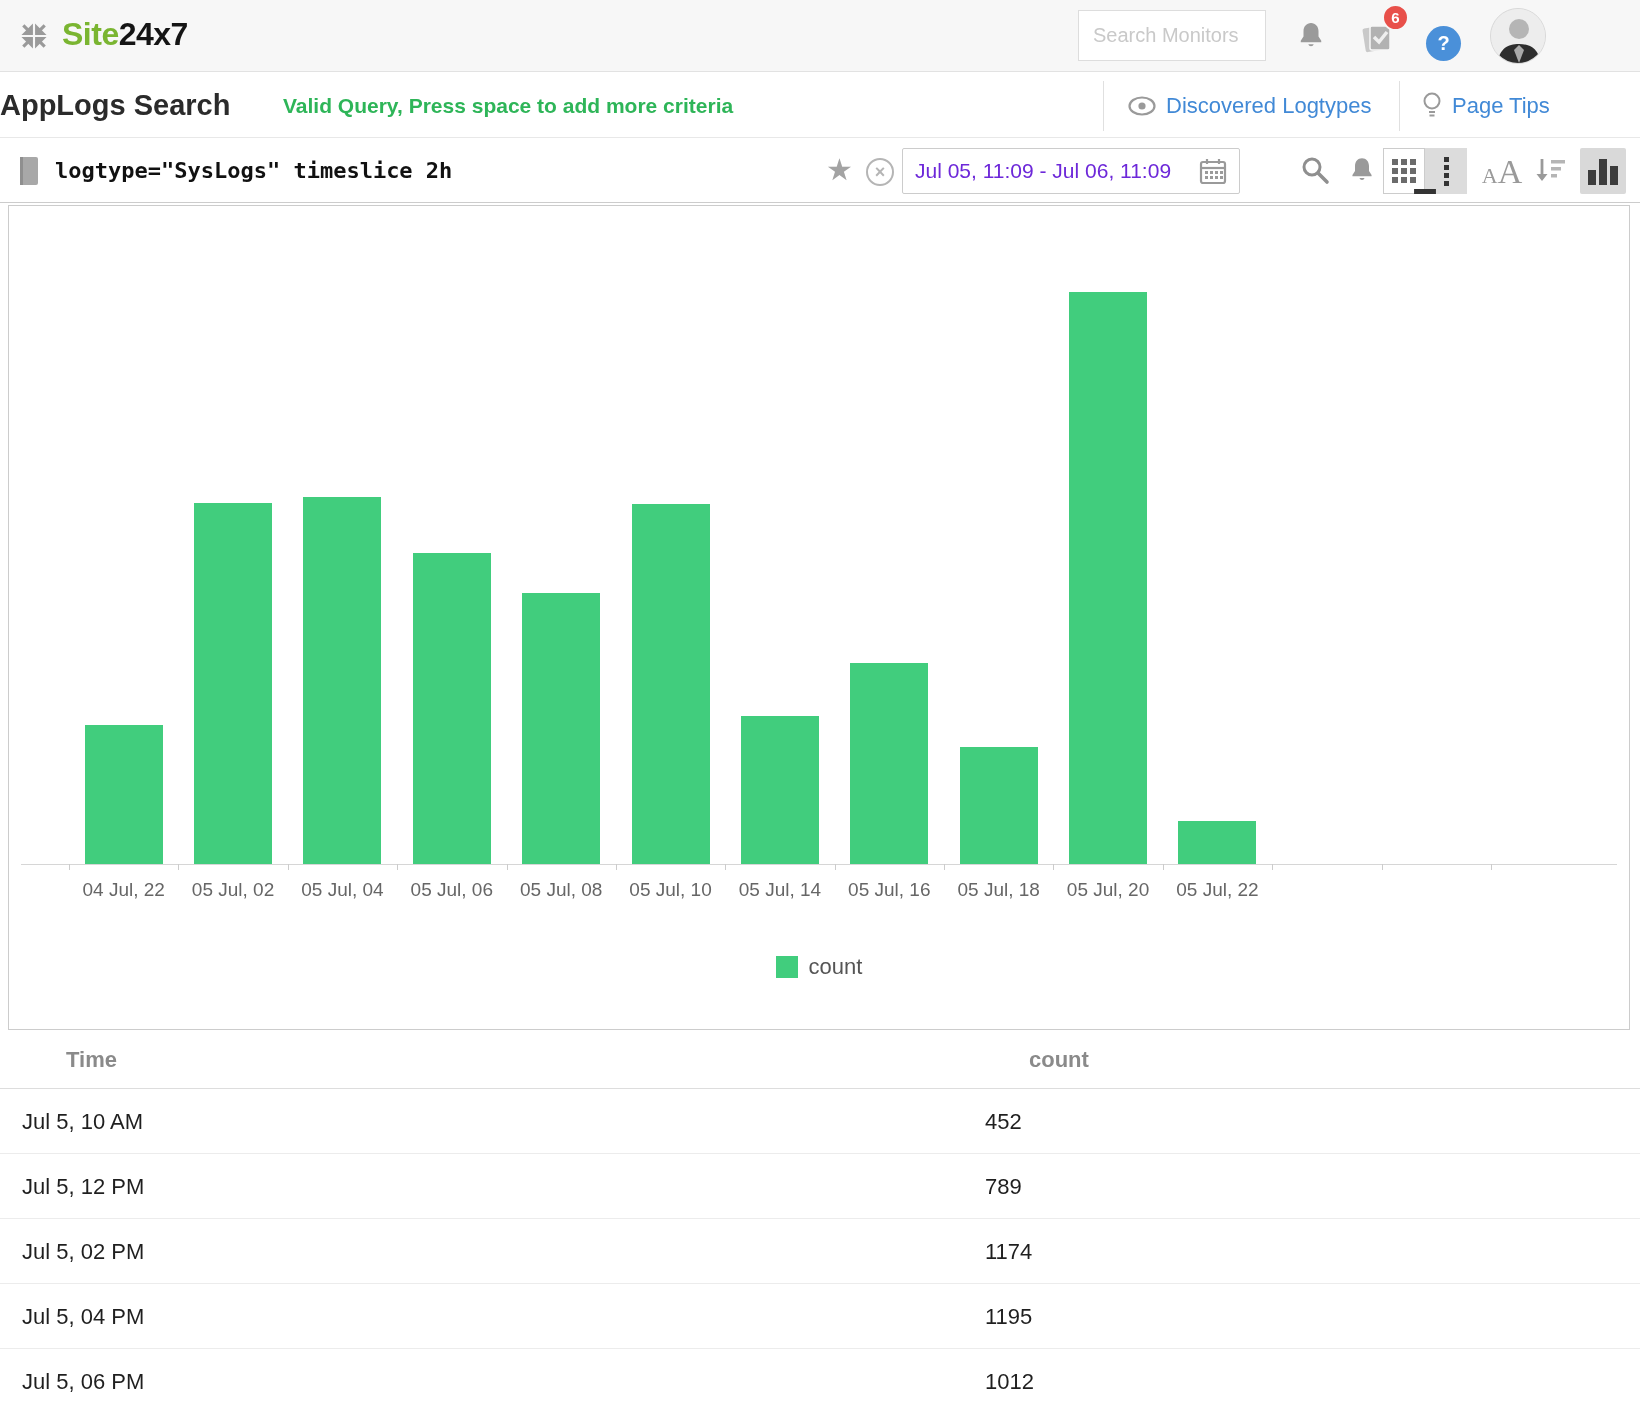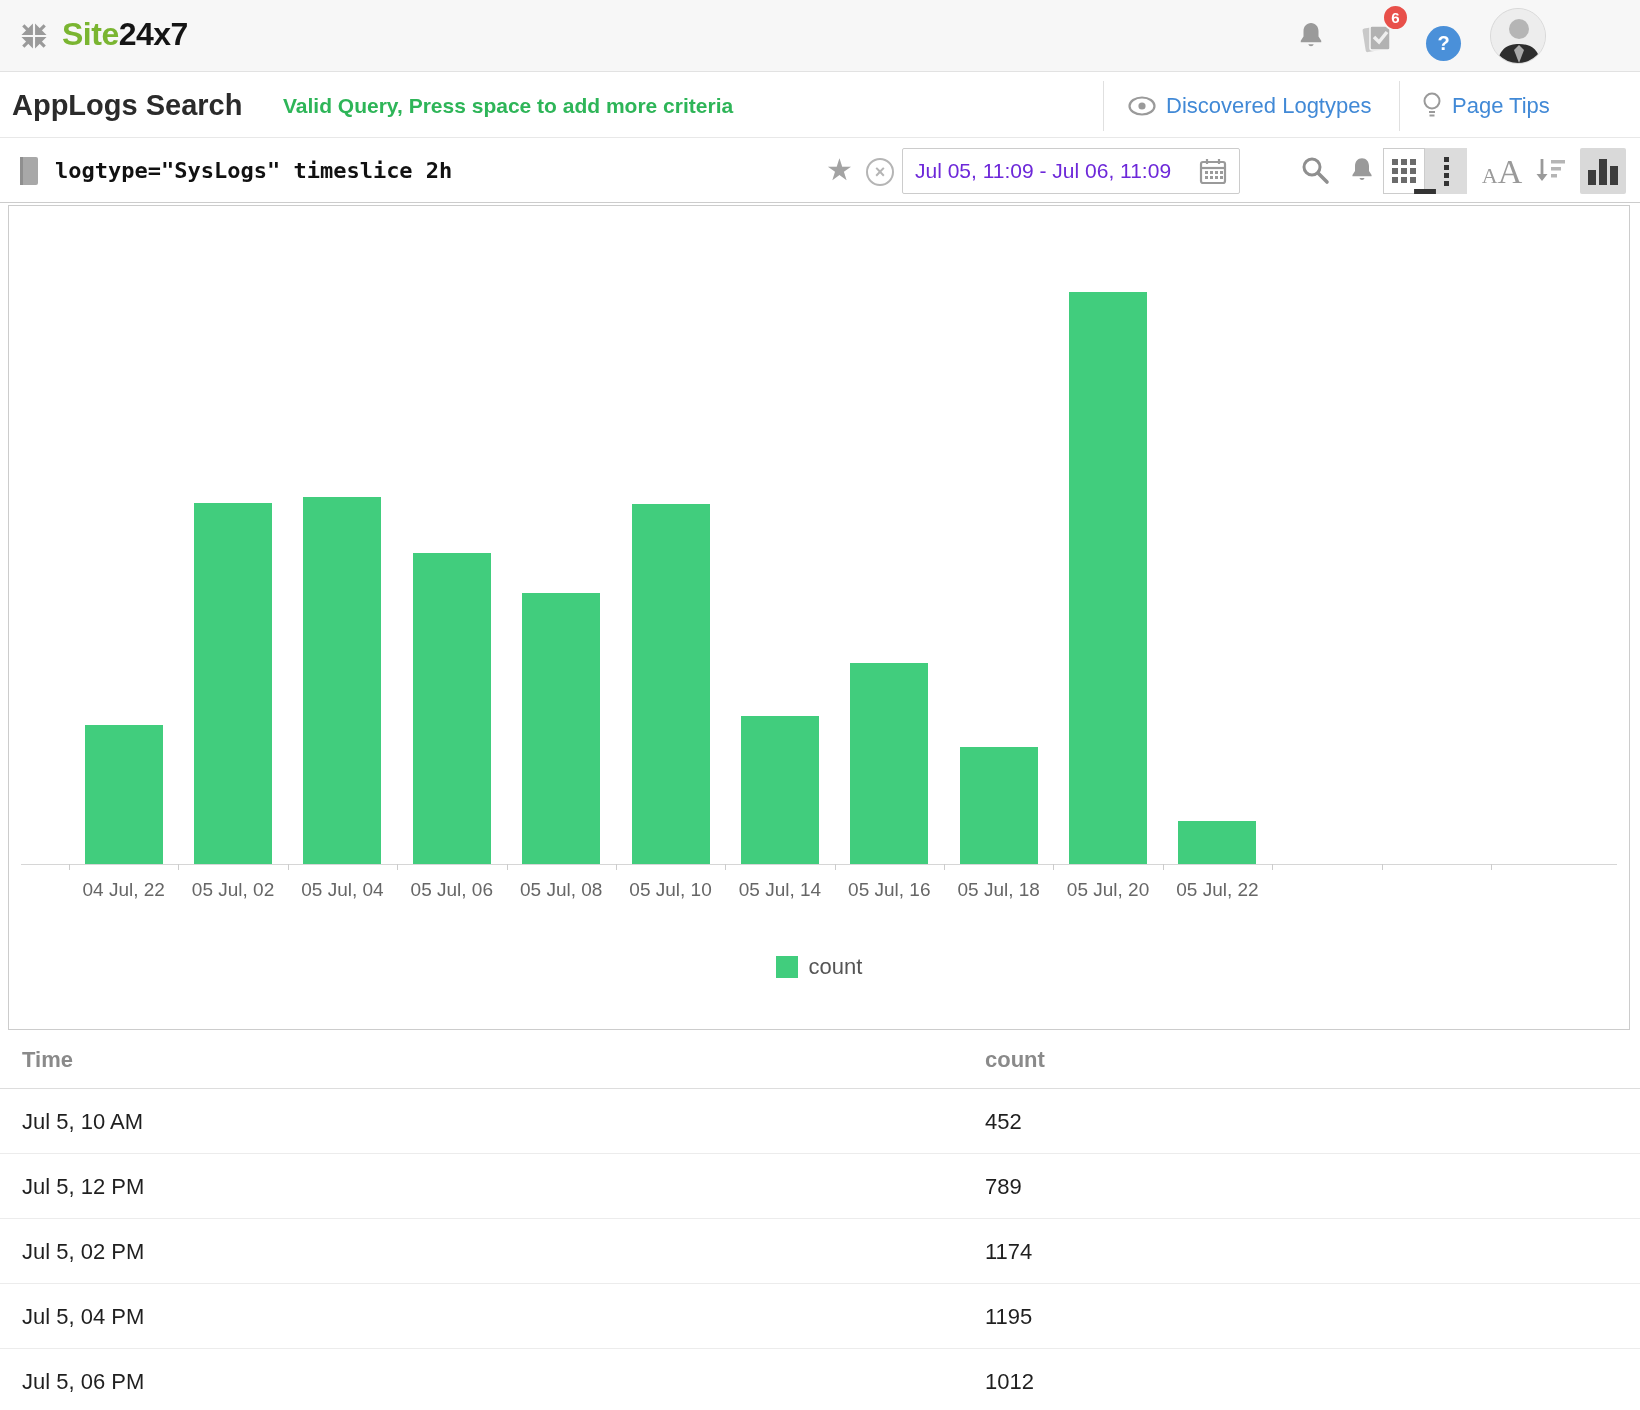--- a/index.html
+++ b/index.html
@@ -22,21 +22,21 @@
     background:#e8504a; color:#fff; font-size:15px; font-weight:700; display:flex;
     align-items:center; justify-content:center; border:2px solid #f7f7f7; }
   .help-btn { position:absolute; left:1426px; top:26px; width:35px; height:35px; border-radius:50%;
     background:#4a90d9; color:#fff; font-size:20px; font-weight:700; display:flex;
     align-items:center; justify-content:center; cursor:pointer; }
   .avatar { position:absolute; left:1490px; top:8px; width:56px; height:56px; border-radius:50%;
     overflow:hidden; background:#ededed; border:1px solid #d8d8d8; cursor:pointer; }
   
   .subheader { position:absolute; left:0; top:73px; width:1640px; height:65px; background:#fff;
     border-bottom:1px solid #e8e8e8; }
-  .page-title { position:absolute; left:12px; top:0; height:65px; line-height:65px;
+  .page-title { position:absolute; left:0; top:0; height:65px; line-height:65px;
     font-size:29px; font-weight:600; color:#2b2b2b; }
   .query-status { position:absolute; left:283px; top:0; height:65px; line-height:65px;
     font-size:21px; font-weight:600; color:#2eb558; }
   .usage { position:absolute; left:772px; top:11px; width:306px; text-align:center; }
   .usage-label { font-size:20px; font-weight:600; color:#1c1c1c; }
   .usage-bar { margin-top:5px; height:10px; border:2px solid #111; border-radius:2px; background:#fff; }
   .usage-fill { height:100%; background:#111; }
   .vdiv { position:absolute; top:8px; width:1px; height:50px; background:#e0e0e0; }
   .blue-link { position:absolute; top:0; height:65px; display:flex; align-items:center; gap:9px;
     color:#4189d6; font-size:22px; cursor:pointer; }
@@ -84,21 +84,21 @@
   .xlabel { position:absolute; top:calc(100% + 15px); left:50%; transform:translateX(-50%);
     white-space:nowrap; font-size:19px; color:#666; }
   .tick { position:absolute; top:658px; width:1px; height:6px; background:#ccc; }
   .legend { position:absolute; left:0; top:748px; width:100%; display:flex;
     justify-content:center; align-items:center; gap:11px; cursor:pointer; }
   .legend-swatch { width:22px; height:22px; background:var(--bar-color,#41cd7d); }
   .legend-label { font-size:22px; color:#555; }
   
   .table { position:absolute; left:0; top:1031px; width:1640px; }
   .thead { position:relative; height:58px; line-height:58px; border-bottom:1px solid #ddd; }
-  .th { position:absolute; top:0; font-size:22px; font-weight:700; color:#8a8a8a; }
+  .th { position:absolute; top:0; font-size:22px; font-weight:700; color:#8a8a8a;margin-left:44px; }
   .trow { position:relative; height:65px; line-height:65px; border-bottom:1px solid #ececec; cursor:pointer; }
   .td { position:absolute; top:0; font-size:22px; color:#1f1f1f; }
   .col-time { left:22px; } .col-count { left:985px; }
   svg { display:block; }
 </style>
 </head>
 <body>
 
 <div class="header">
   <span class="collapse-icon">
@@ -109,20 +109,21 @@
         <path d="M14 5.5 V10 H18.5 Z"></path>
       <line x1="4" y1="20" x2="10" y2="14"></line>
         <path d="M10 18.5 V14 H5.5 Z"></path>
       <line x1="20" y1="20" x2="14" y2="14"></line>
         <path d="M14 18.5 V14 H18.5 Z"></path>
     </svg>
   </span>
   <div class="logo">
     <span class="green">Site</span><span class="dark">24x7</span>
   </div>
+  <input class="search-input" placeholder="Search Monitors" style="">
   <span class="hdr-bell">
     <svg width="30" height="34" viewBox="0 0 24 26" fill="#9a9a9a">
       <path d="M12 2.5c-3.6 0-6 2.9-6 6.6v4.3L3.8 16.8v1.2h16.4v-1.2L18 13.4V9.1c0-3.7-2.4-6.6-6-6.6z"></path>
       <path d="M9.8 19.5a2.3 2.3 0 0 0 4.4 0z"></path>
     </svg>
   </span>
   <span class="tasks-btn">
     <svg width="40" height="38" viewBox="0 0 40 38">
       <rect x="6" y="9" width="20" height="24" rx="2" fill="#c9c9c9" transform="rotate(-9 16 21)"></rect>
       <rect x="12" y="8" width="20" height="24" rx="2" fill="#b2b2b2" stroke="#f7f7f7" stroke-width="1.5"></rect>

